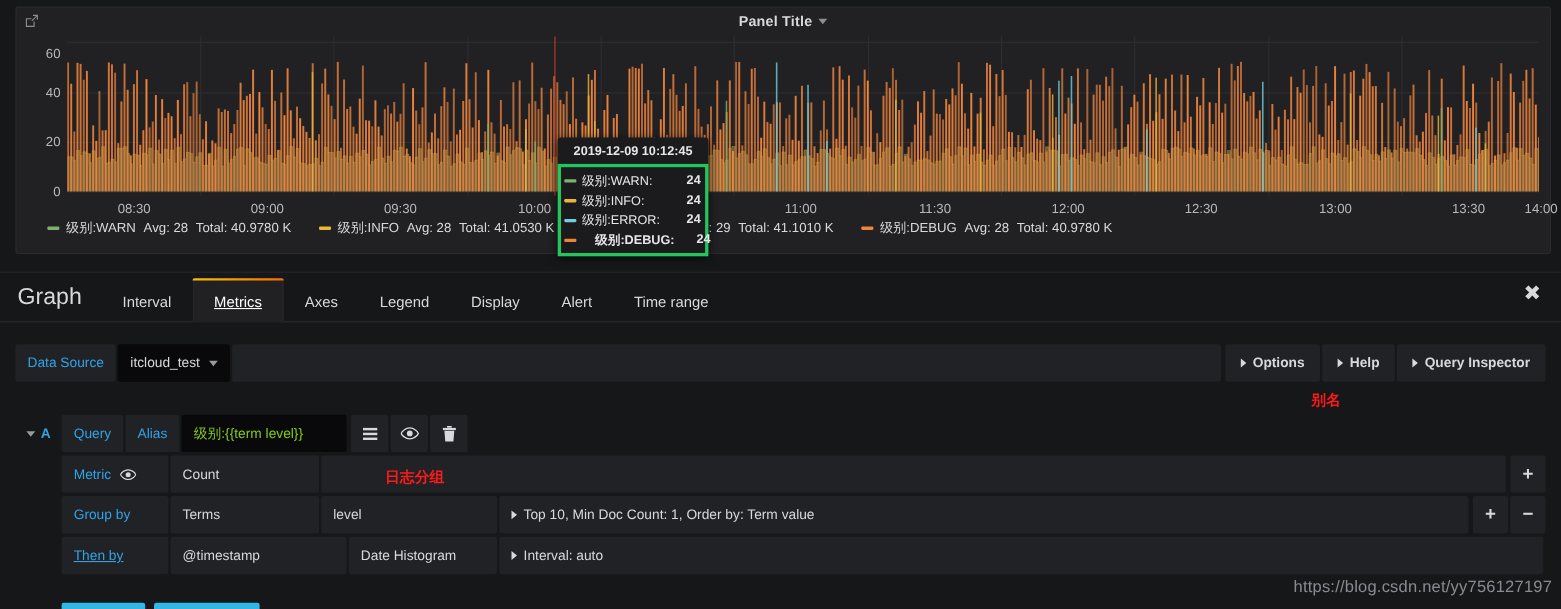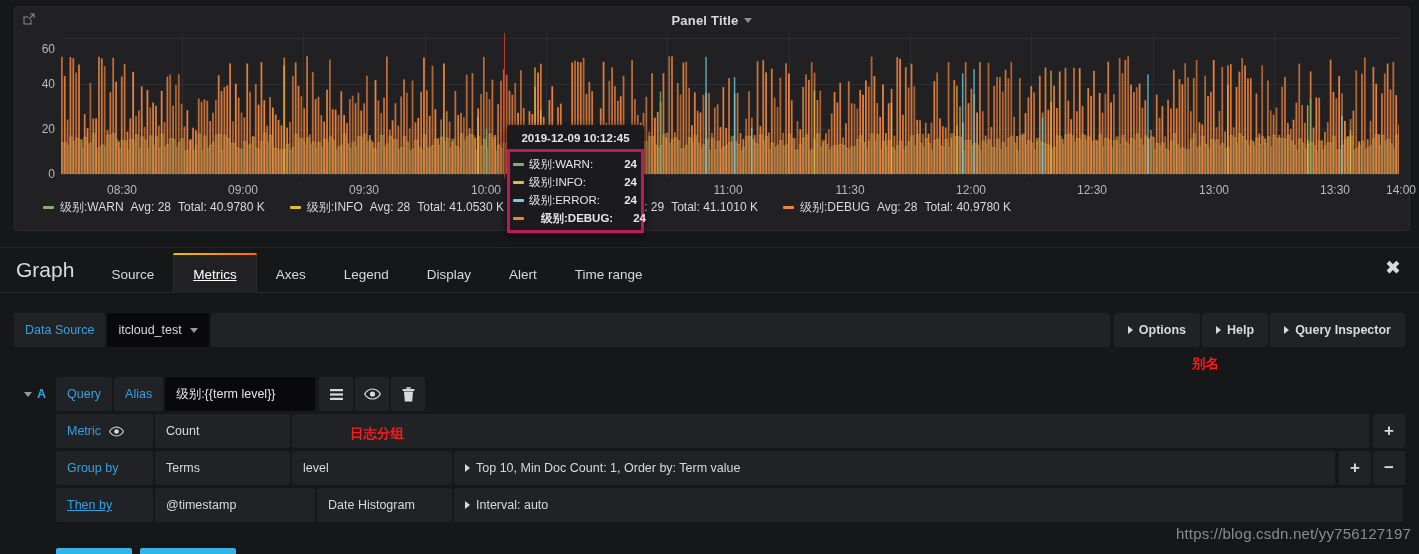--- a/index.html
+++ b/index.html
@@ -67,21 +67,21 @@
   .tooltip {
     position: absolute; left: 492px; top: 92px; width: 137px;
     background: #1b1b1d; border-radius: 3px; padding: 6px 0 0 0;
     z-index: 20; box-shadow: 0 2px 8px rgba(0,0,0,.6);
   }
   .tooltip-time {
     font-size: 11.5px; font-weight: bold; color: #e6e6e6; text-align: center;
     padding: 1px 0 5px 0; white-space: nowrap;
   }
   .tooltip-rows {
-    border: 3px solid #be185d; padding: 3px 4px 3px 3px;
+    border: 3px solid #22c55e; padding: 3px 4px 3px 3px;
   }
   .tt-row {
     display: flex; align-items: center; height: 18px; font-size: 11.5px;
     color: #e6e6e6; white-space: nowrap;
   }
   .tt-row.bold { font-weight: bold; gap: 12px; }
   .tt-dash {
     width: 11px; height: 3px; border-radius: 1px; margin-right: 5px; flex: 0 0 auto;
   }
   .tt-label { flex: 1 1 auto; }
@@ -176,21 +176,21 @@
   .q-toggle .cd {
     width: 0; height: 0; border-left: 4px solid transparent; border-right: 4px solid transparent;
     border-top: 5px solid #9a9a9a;
   }
   .q-input {
     flex: 1 1 auto; background: #09090b; color: #d8d9da; font-size: 12.5px;
     height: 34px; display: flex; align-items: center; padding: 0 11px;
     border-radius: 2px; margin-right: 2px; min-width: 0;
   }
   .alias-input {
-    width: 150px; background: #09090b; color: #e5e5e5; font-size: 12.5px;
+    width: 150px; background: #09090b; color: #84cc16; font-size: 12.5px;
     height: 34px; display: flex; align-items: center; padding: 0 11px;
     border-radius: 2px; margin-right: 2px;
   }
   .icon-btn {
     width: 34px; height: 34px; background: #202226; border-radius: 2px;
     margin-left: 2px; display: flex; align-items: center; justify-content: center;
     cursor: pointer;
   }
   .red-note {
     position: absolute; color: #ff1a1a; font-size: 13.5px; font-weight: bold;
@@ -838,21 +838,21 @@
           <span class="legend-stat">Total: 40.9780 K</span>
         </div>
       </div>
   </div>
 
   <div class="editor">
 
     <div class="tabbar">
       <div class="editor-kind">Graph</div>
       <div id="tabs-container" style="display:flex;align-items:flex-end;">
-          <div class="tab"><span>Source</span></div>
+          <div class="tab"><span>Interval</span></div>
           <div class="tab active"><span>Metrics</span></div>
           <div class="tab"><span>Axes</span></div>
           <div class="tab"><span>Legend</span></div>
           <div class="tab"><span>Display</span></div>
           <div class="tab"><span>Alert</span></div>
           <div class="tab"><span>Time range</span></div>
         </div>
       <div class="close-x">✖</div>
     </div>
 

